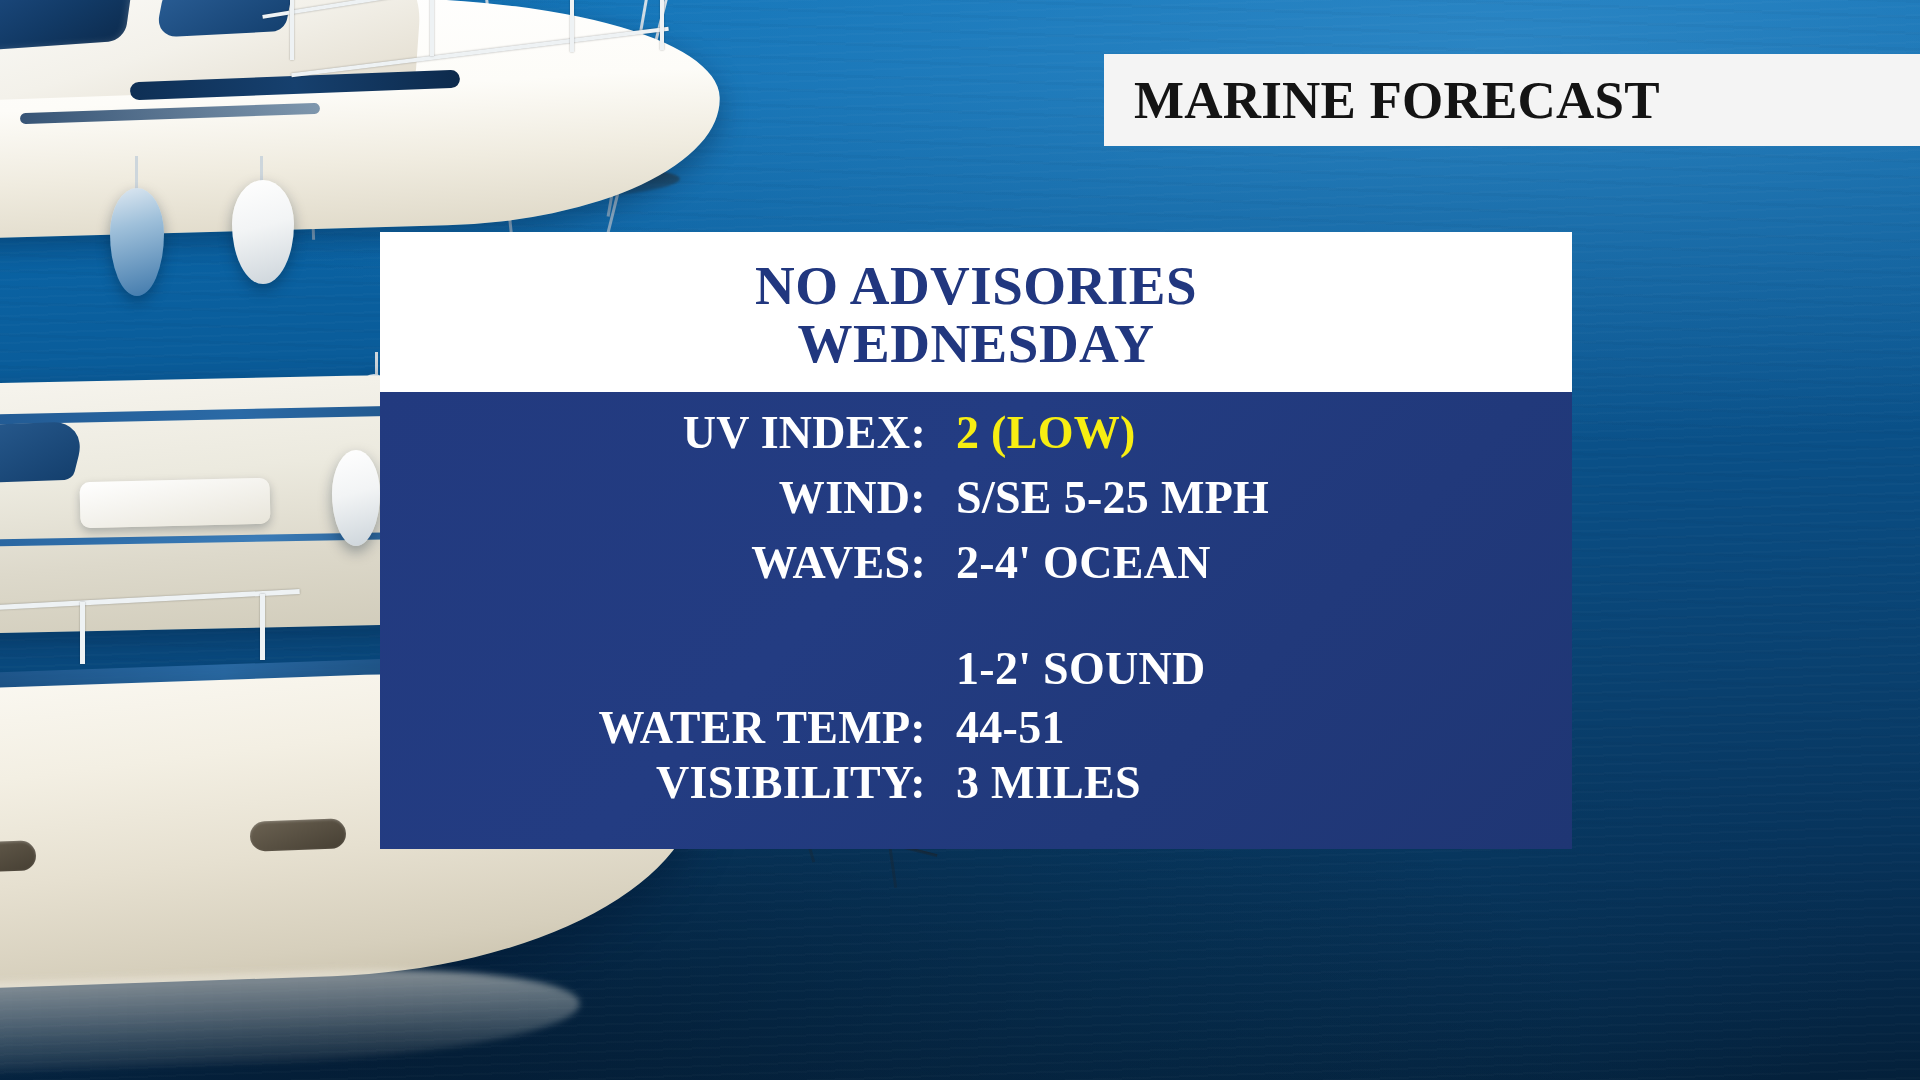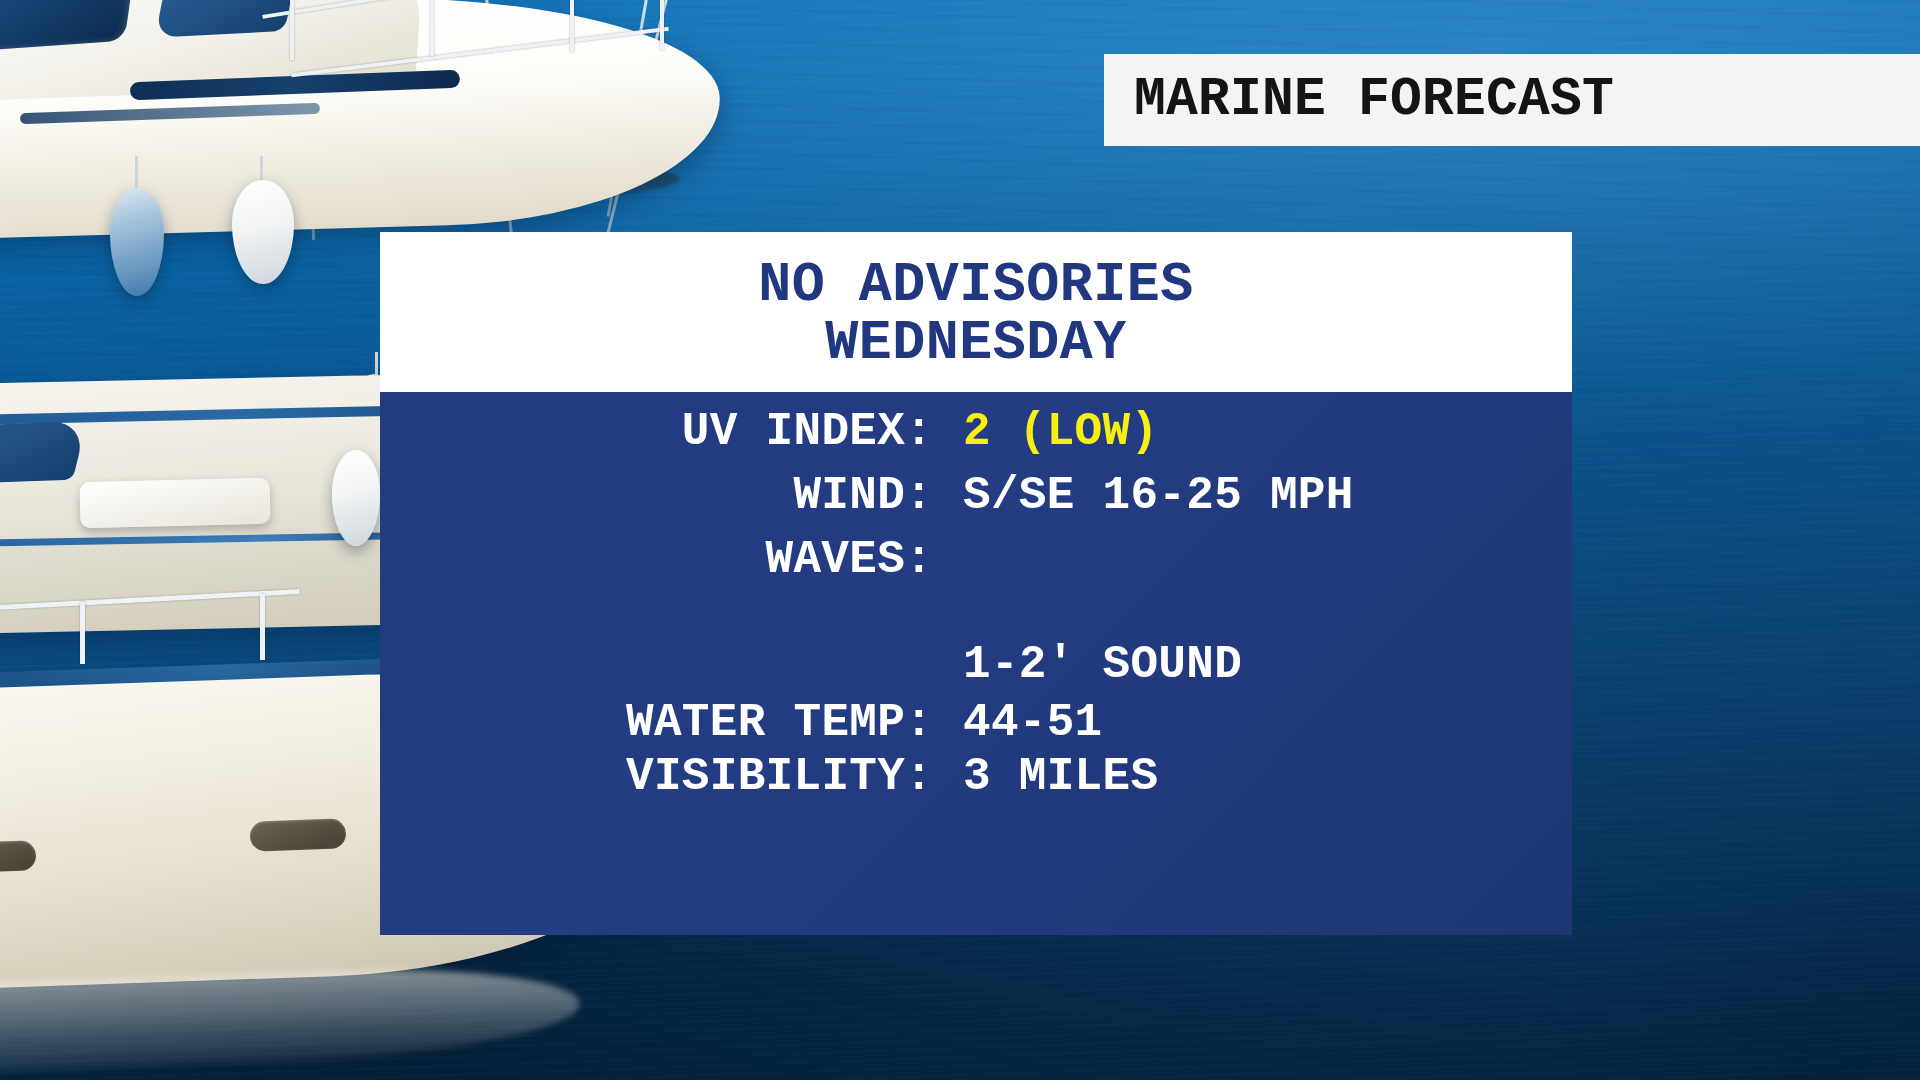--- a/index.html
+++ b/index.html
@@ -5,21 +5,21 @@
   html, body {
     margin: 0;
     padding: 0;
     background: #000;
   }
   #stage {
     position: relative;
     width: 1920px;
     height: 1080px;
     overflow: hidden;
-    font-family: Liberation Mono, monospace;
+    font-family: Liberation Serif, serif;
     background: #7dd3fc;
   }
 
   
   #photo {
     position: absolute;
     inset: 0;
     overflow: hidden;
   }
   
@@ -330,23 +330,23 @@
   .head-line {
     color: #21377f;
     font-size: 55px;
     font-weight: 700;
     line-height: 1.06;
     letter-spacing: 0.5px;
     text-align: center;
     white-space: nowrap;
   }
   #panel-body {
-    height: 543px;
+    height: 457px;
     background: linear-gradient(135deg, #223a7f 0%, #233c82 40%, #1f3674 100%);
-    padding: 14px 0 0 7px;
+    padding: 14px 0 0 0;
     box-sizing: border-box;
   }
   .row {
     display: flex;
     align-items: baseline;
     margin-bottom: 2px;
   }
   .row-label {
     width: 546px;
     text-align: right;
@@ -455,27 +455,28 @@
 
       <div class="row">
         <div class="row-label">UV INDEX:</div>
         <div class="row-value accent">2 (LOW)</div>
       </div>
 
       <div class="sp-10"></div>
 
       <div class="row">
         <div class="row-label">WIND:</div>
-        <div class="row-value">S/SE 16-25 MPH</div>
+        <div class="row-value">S/SE 5-25 MPH</div>
       </div>
 
       <div class="sp-10"></div>
 
       <div class="row tight">
         <div class="row-label">WAVES:</div>
+        <div class="row-value">2-4' OCEAN</div>
       </div>
 
       <div class="row-cont">
         <div class="row-value">1-2' SOUND</div>
       </div>
 
       <div class="sp-6"></div>
 
       <div class="row">
         <div class="row-label">WATER TEMP:</div>

